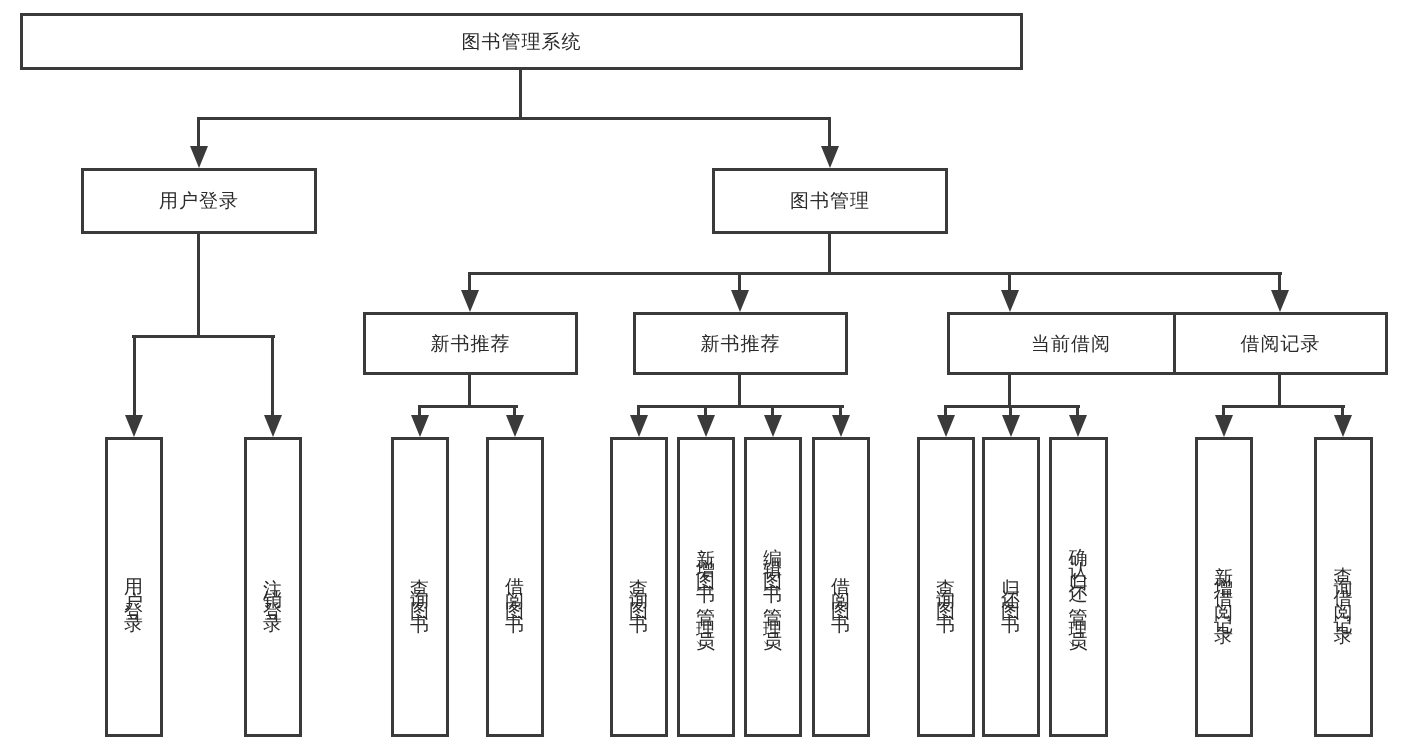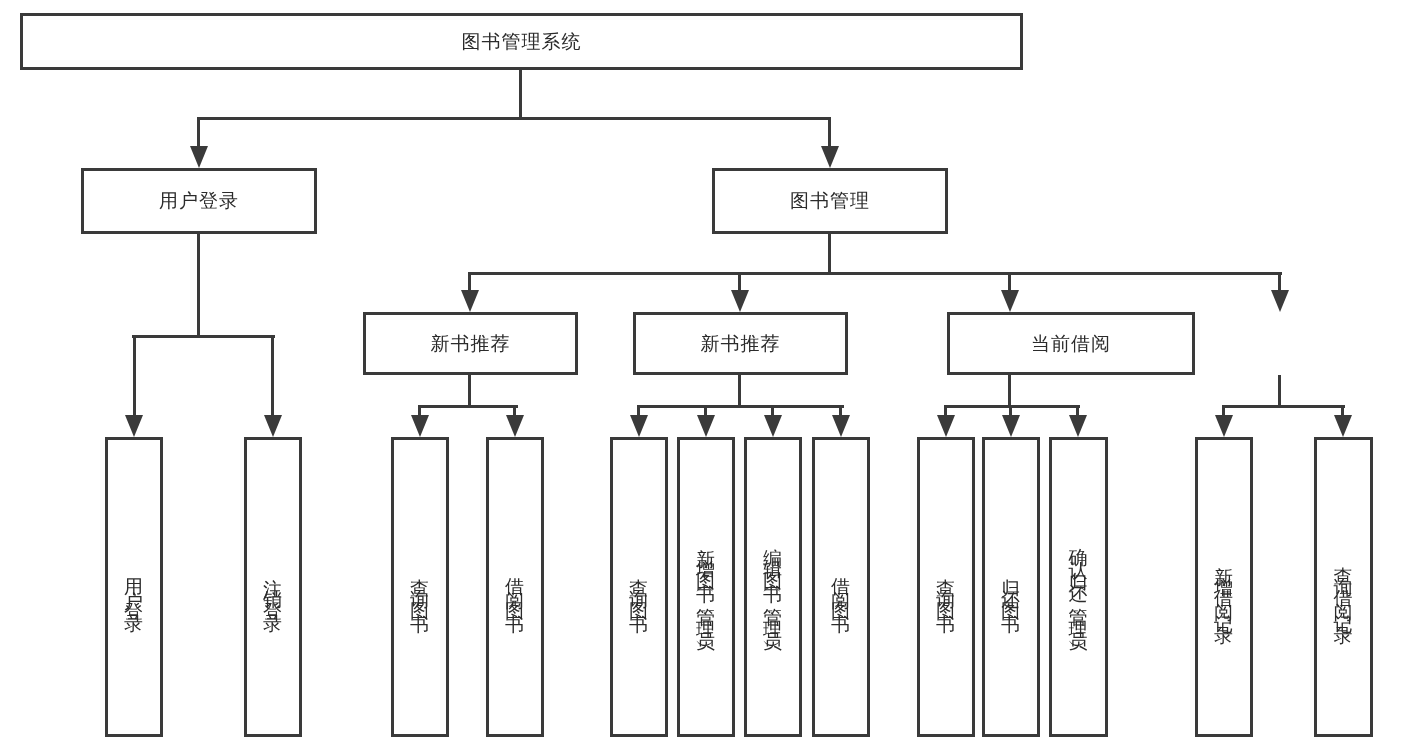--- a/index.html
+++ b/index.html
@@ -94,20 +94,23 @@
 
   <div class="box" style="left:363px;top:312px;width:215px;height:63px;">
     <span>新书推荐</span>
   </div>
   <div class="box" style="left:633px;top:312px;width:215px;height:63px;">
     <span>新书推荐</span>
   </div>
   <div class="box" style="left:903px;top:312px;width:248px;height:63px;margin-left:44px;">
     <span>当前借阅</span>
   </div>
+  <div class="box" style="left:1173px;top:312px;width:215px;height:63px;">
+    <span>借阅记录</span>
+  </div>
 
   <div class="vline" style="left:468px;top:375px;width:3px;height:32px;"></div>
   <div class="hline" style="left:418px;top:405px;width:100px;height:3px;"></div>
   <div class="vline" style="left:418px;top:406px;width:3px;height:11px;"></div>
   <div class="arrowhead" style="left:411px;top:415px;"></div>
   <div class="vline" style="left:513px;top:406px;width:3px;height:11px;"></div>
   <div class="arrowhead" style="left:506px;top:415px;"></div>
 
   <div class="vline" style="left:738px;top:375px;width:3px;height:32px;"></div>
   <div class="hline" style="left:637px;top:405px;width:207px;height:3px;"></div>

